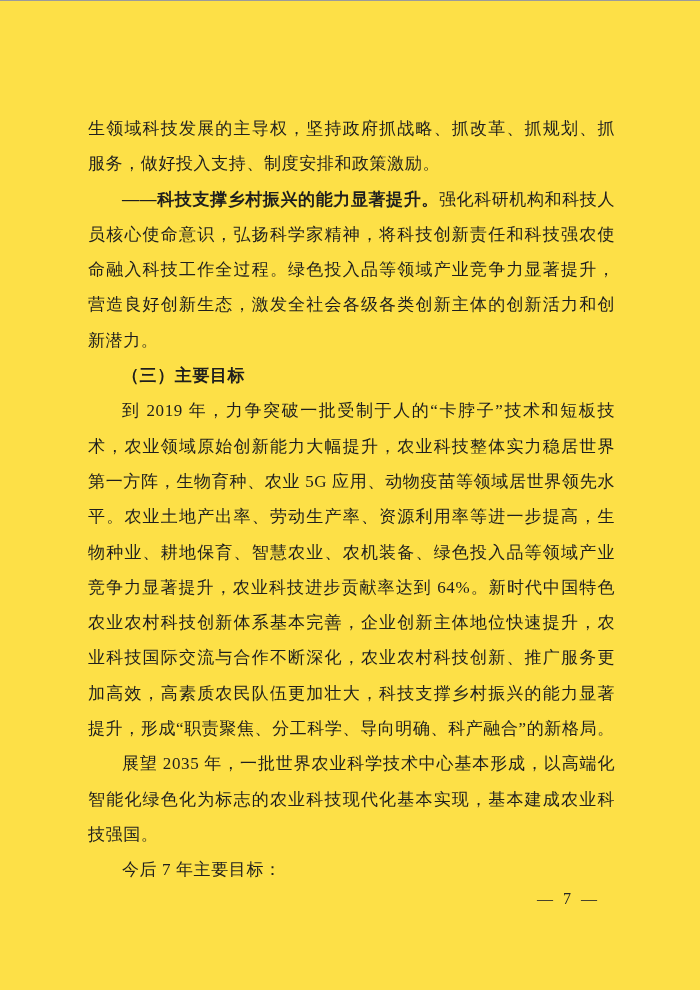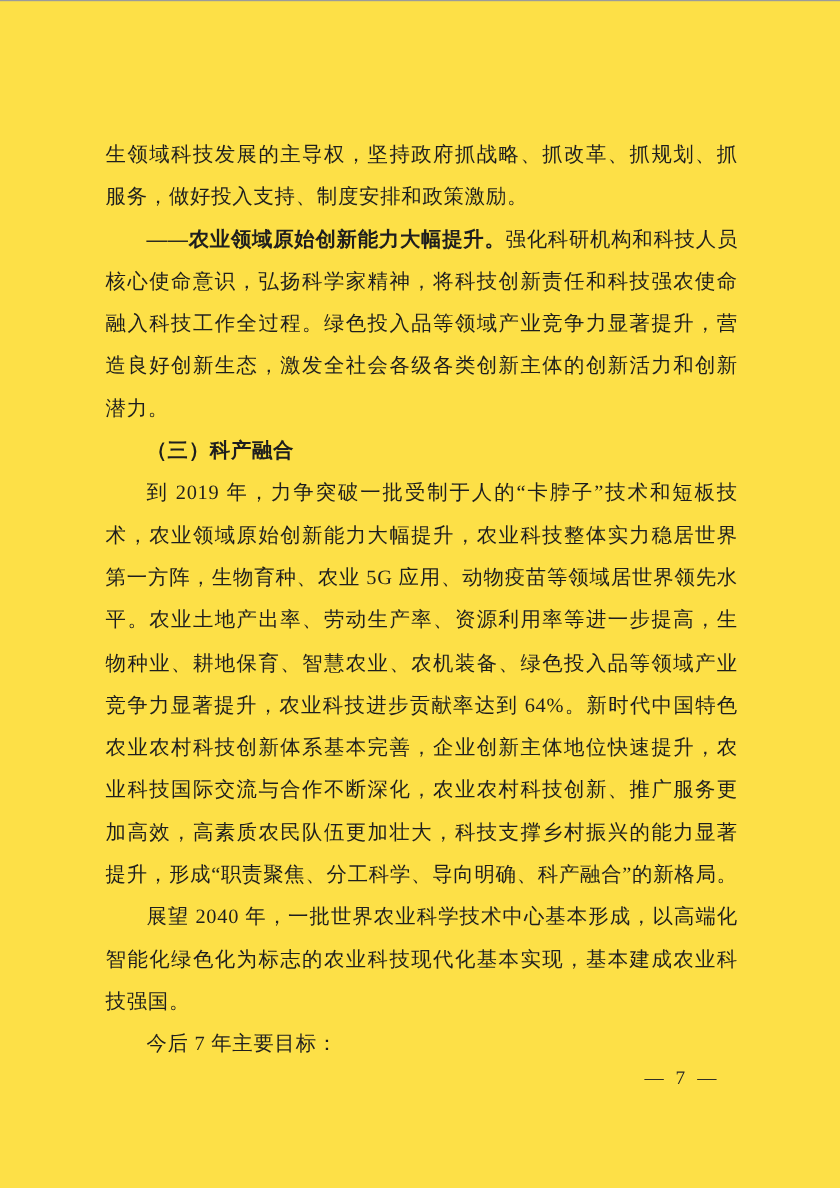--- a/index.html
+++ b/index.html
@@ -51,21 +51,21 @@
     color: #262626;
     white-space: nowrap;
   }
 </style>
 </head>
 <body>
 
 <div class="page">
   <div class="body-text">
     <p>生领域科技发展的主导权，坚持政府抓战略、抓改革、抓规划、抓服务，做好投入支持、制度安排和政策激励。</p>
-    <p class="indent"><span class="bold-lead">——农业领域原始创新能力大幅提升。</span><span>强化科研机构和科技人员核心使命意识，弘扬科学家精神，将科技创新责任和科技强农使命融入科技工作全过程。绿色投入品等领域产业竞争力显著提升，营造良好创新生态，激发全社会各级各类创新主体的创新活力和创新潜力。</span></p>
-    <p class="indent section-heading">（三）科产融合</p>
+    <p class="indent"><span class="bold-lead">——科技支撑乡村振兴的能力显著提升。</span><span>强化科研机构和科技人员核心使命意识，弘扬科学家精神，将科技创新责任和科技强农使命融入科技工作全过程。绿色投入品等领域产业竞争力显著提升，营造良好创新生态，激发全社会各级各类创新主体的创新活力和创新潜力。</span></p>
+    <p class="indent section-heading">（三）主要目标</p>
     <p class="indent">到 2019 年，力争突破一批受制于人的“卡脖子”技术和短板技术，农业领域原始创新能力大幅提升，农业科技整体实力稳居世界第一方阵，生物育种、农业 5G 应用、动物疫苗等领域居世界领先水平。农业土地产出率、劳动生产率、资源利用率等进一步提高，生物种业、耕地保育、智慧农业、农机装备、绿色投入品等领域产业竞争力显著提升，农业科技进步贡献率达到 64%。新时代中国特色农业农村科技创新体系基本完善，企业创新主体地位快速提升，农业科技国际交流与合作不断深化，农业农村科技创新、推广服务更加高效，高素质农民队伍更加壮大，科技支撑乡村振兴的能力显著提升，形成“职责聚焦、分工科学、导向明确、科产融合”的新格局。</p>
-    <p class="indent">展望 2040 年，一批世界农业科学技术中心基本形成，以高端化智能化绿色化为标志的农业科技现代化基本实现，基本建成农业科技强国。</p>
+    <p class="indent">展望 2035 年，一批世界农业科学技术中心基本形成，以高端化智能化绿色化为标志的农业科技现代化基本实现，基本建成农业科技强国。</p>
     <p class="indent">今后 7 年主要目标：</p>
   </div>
 
   <div class="page-number">— 7 —</div>
 </div>
 
 </body></html>

